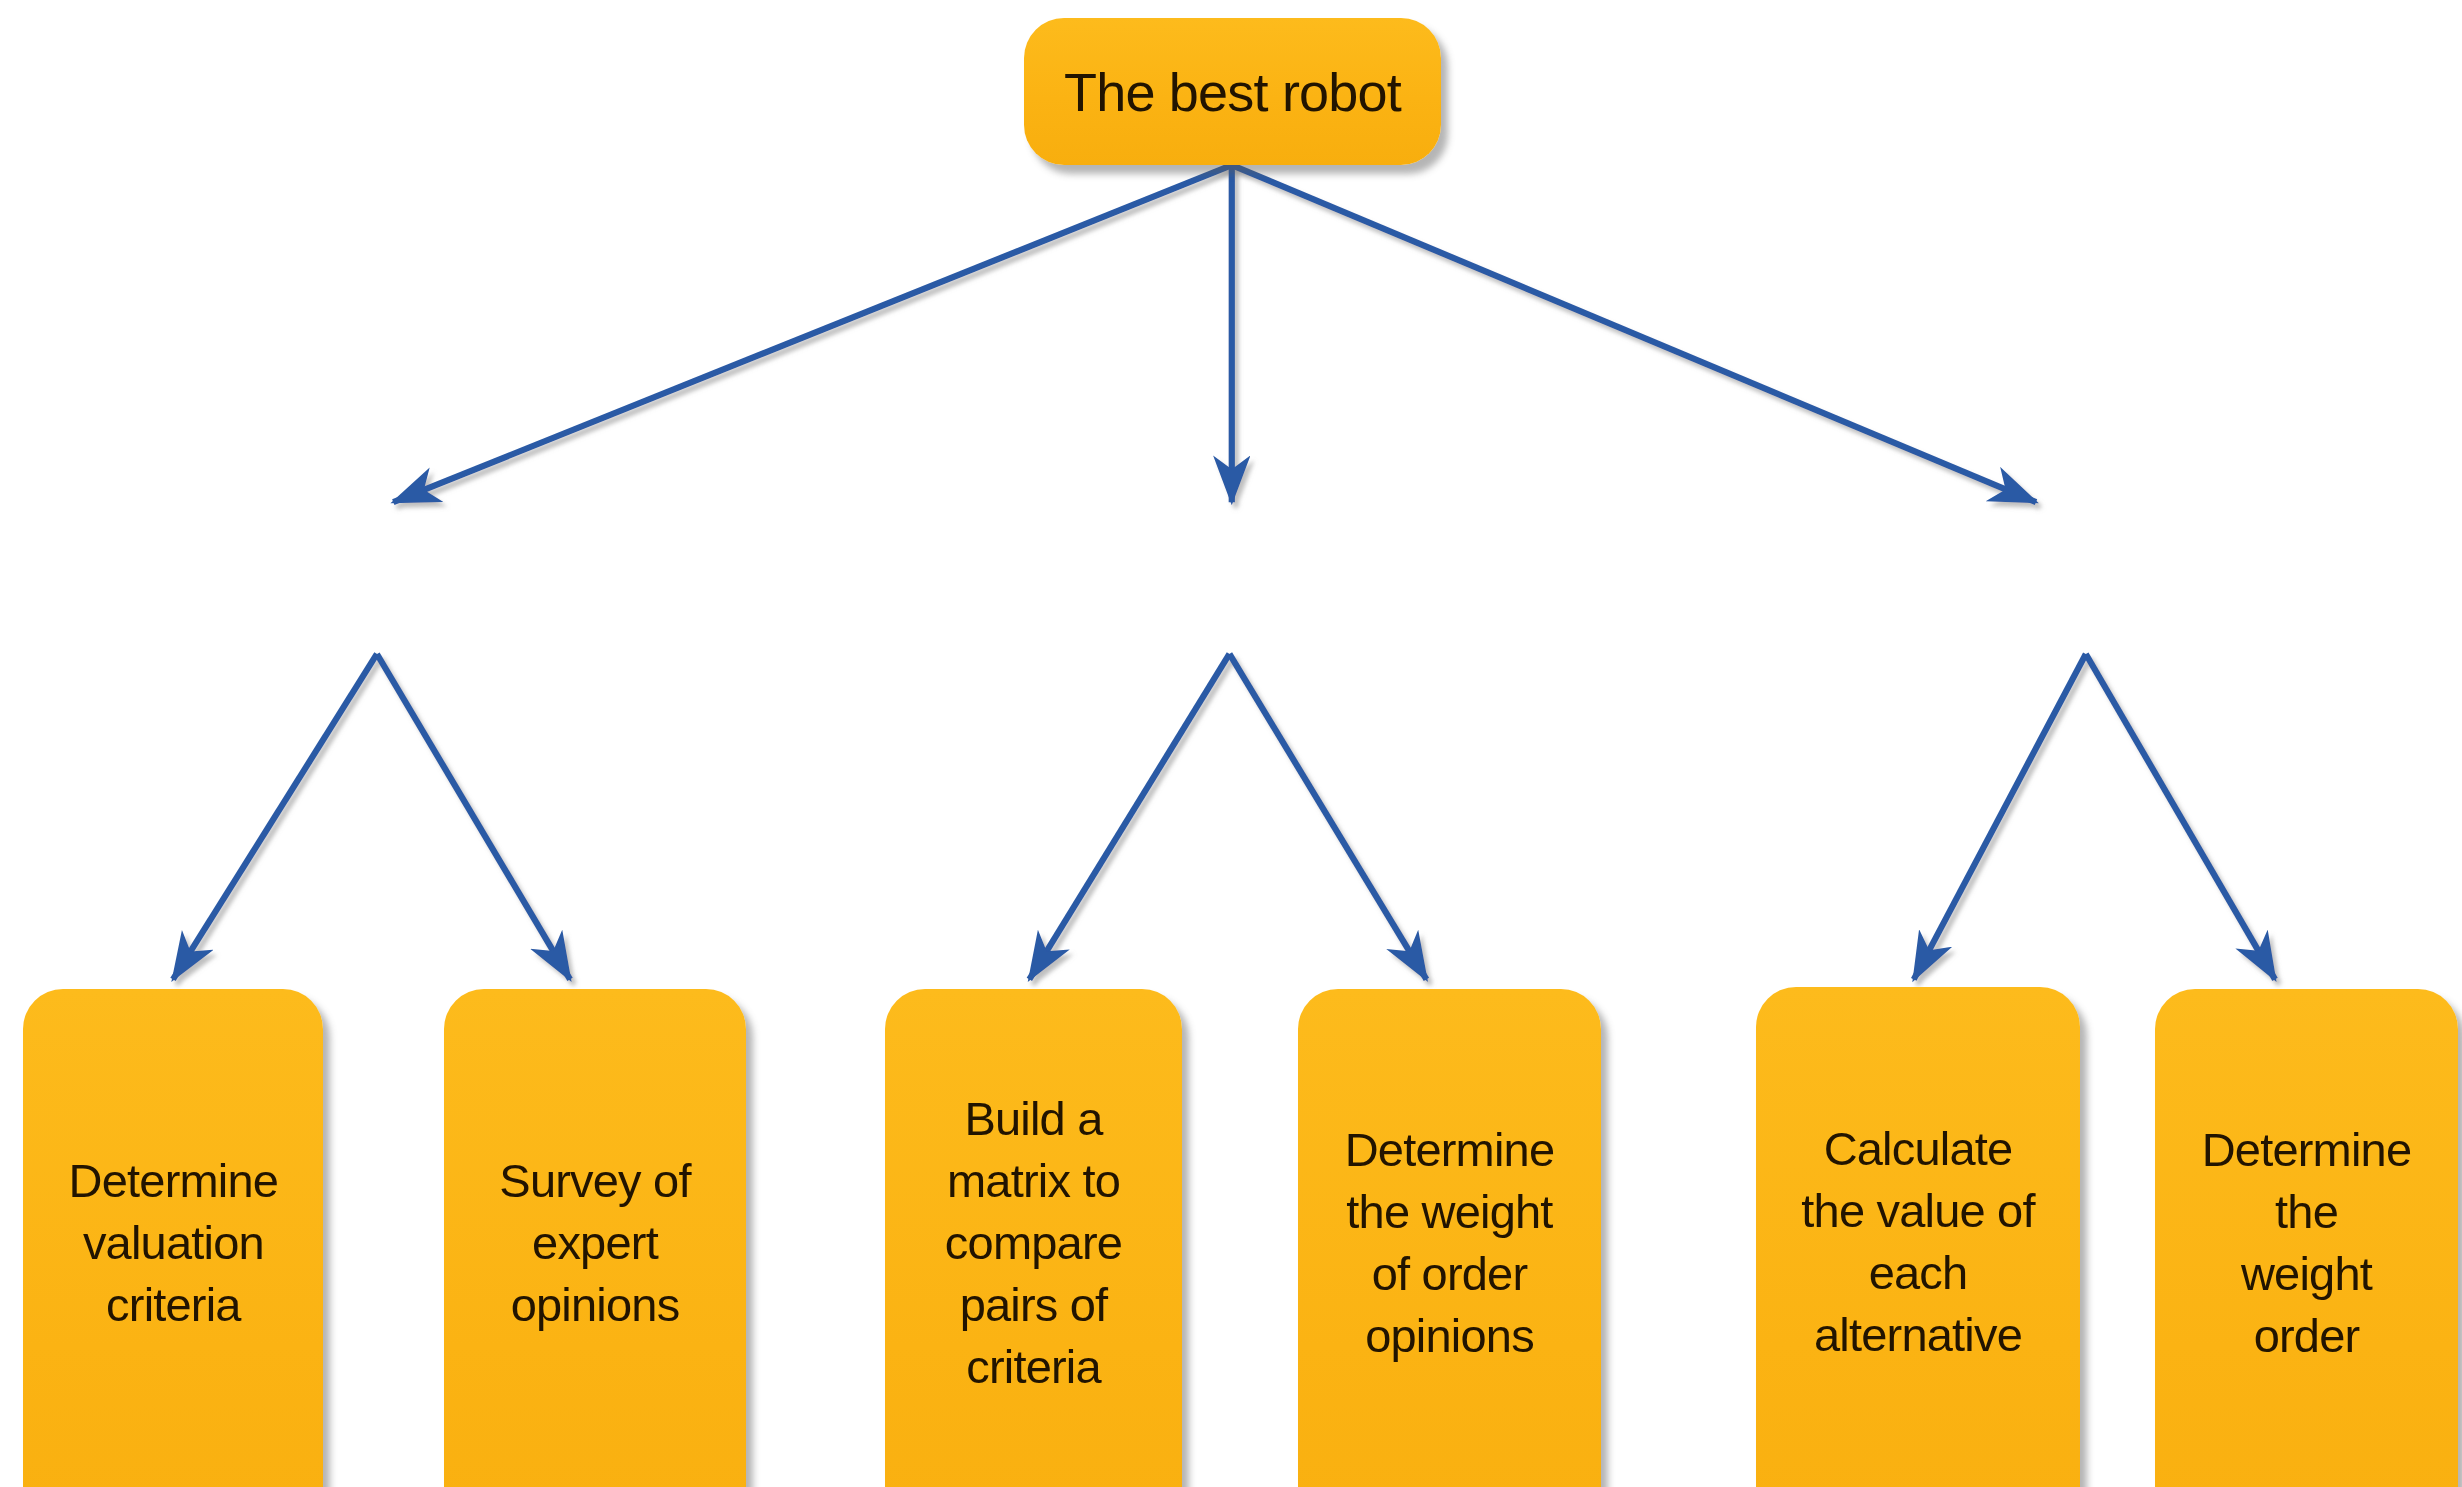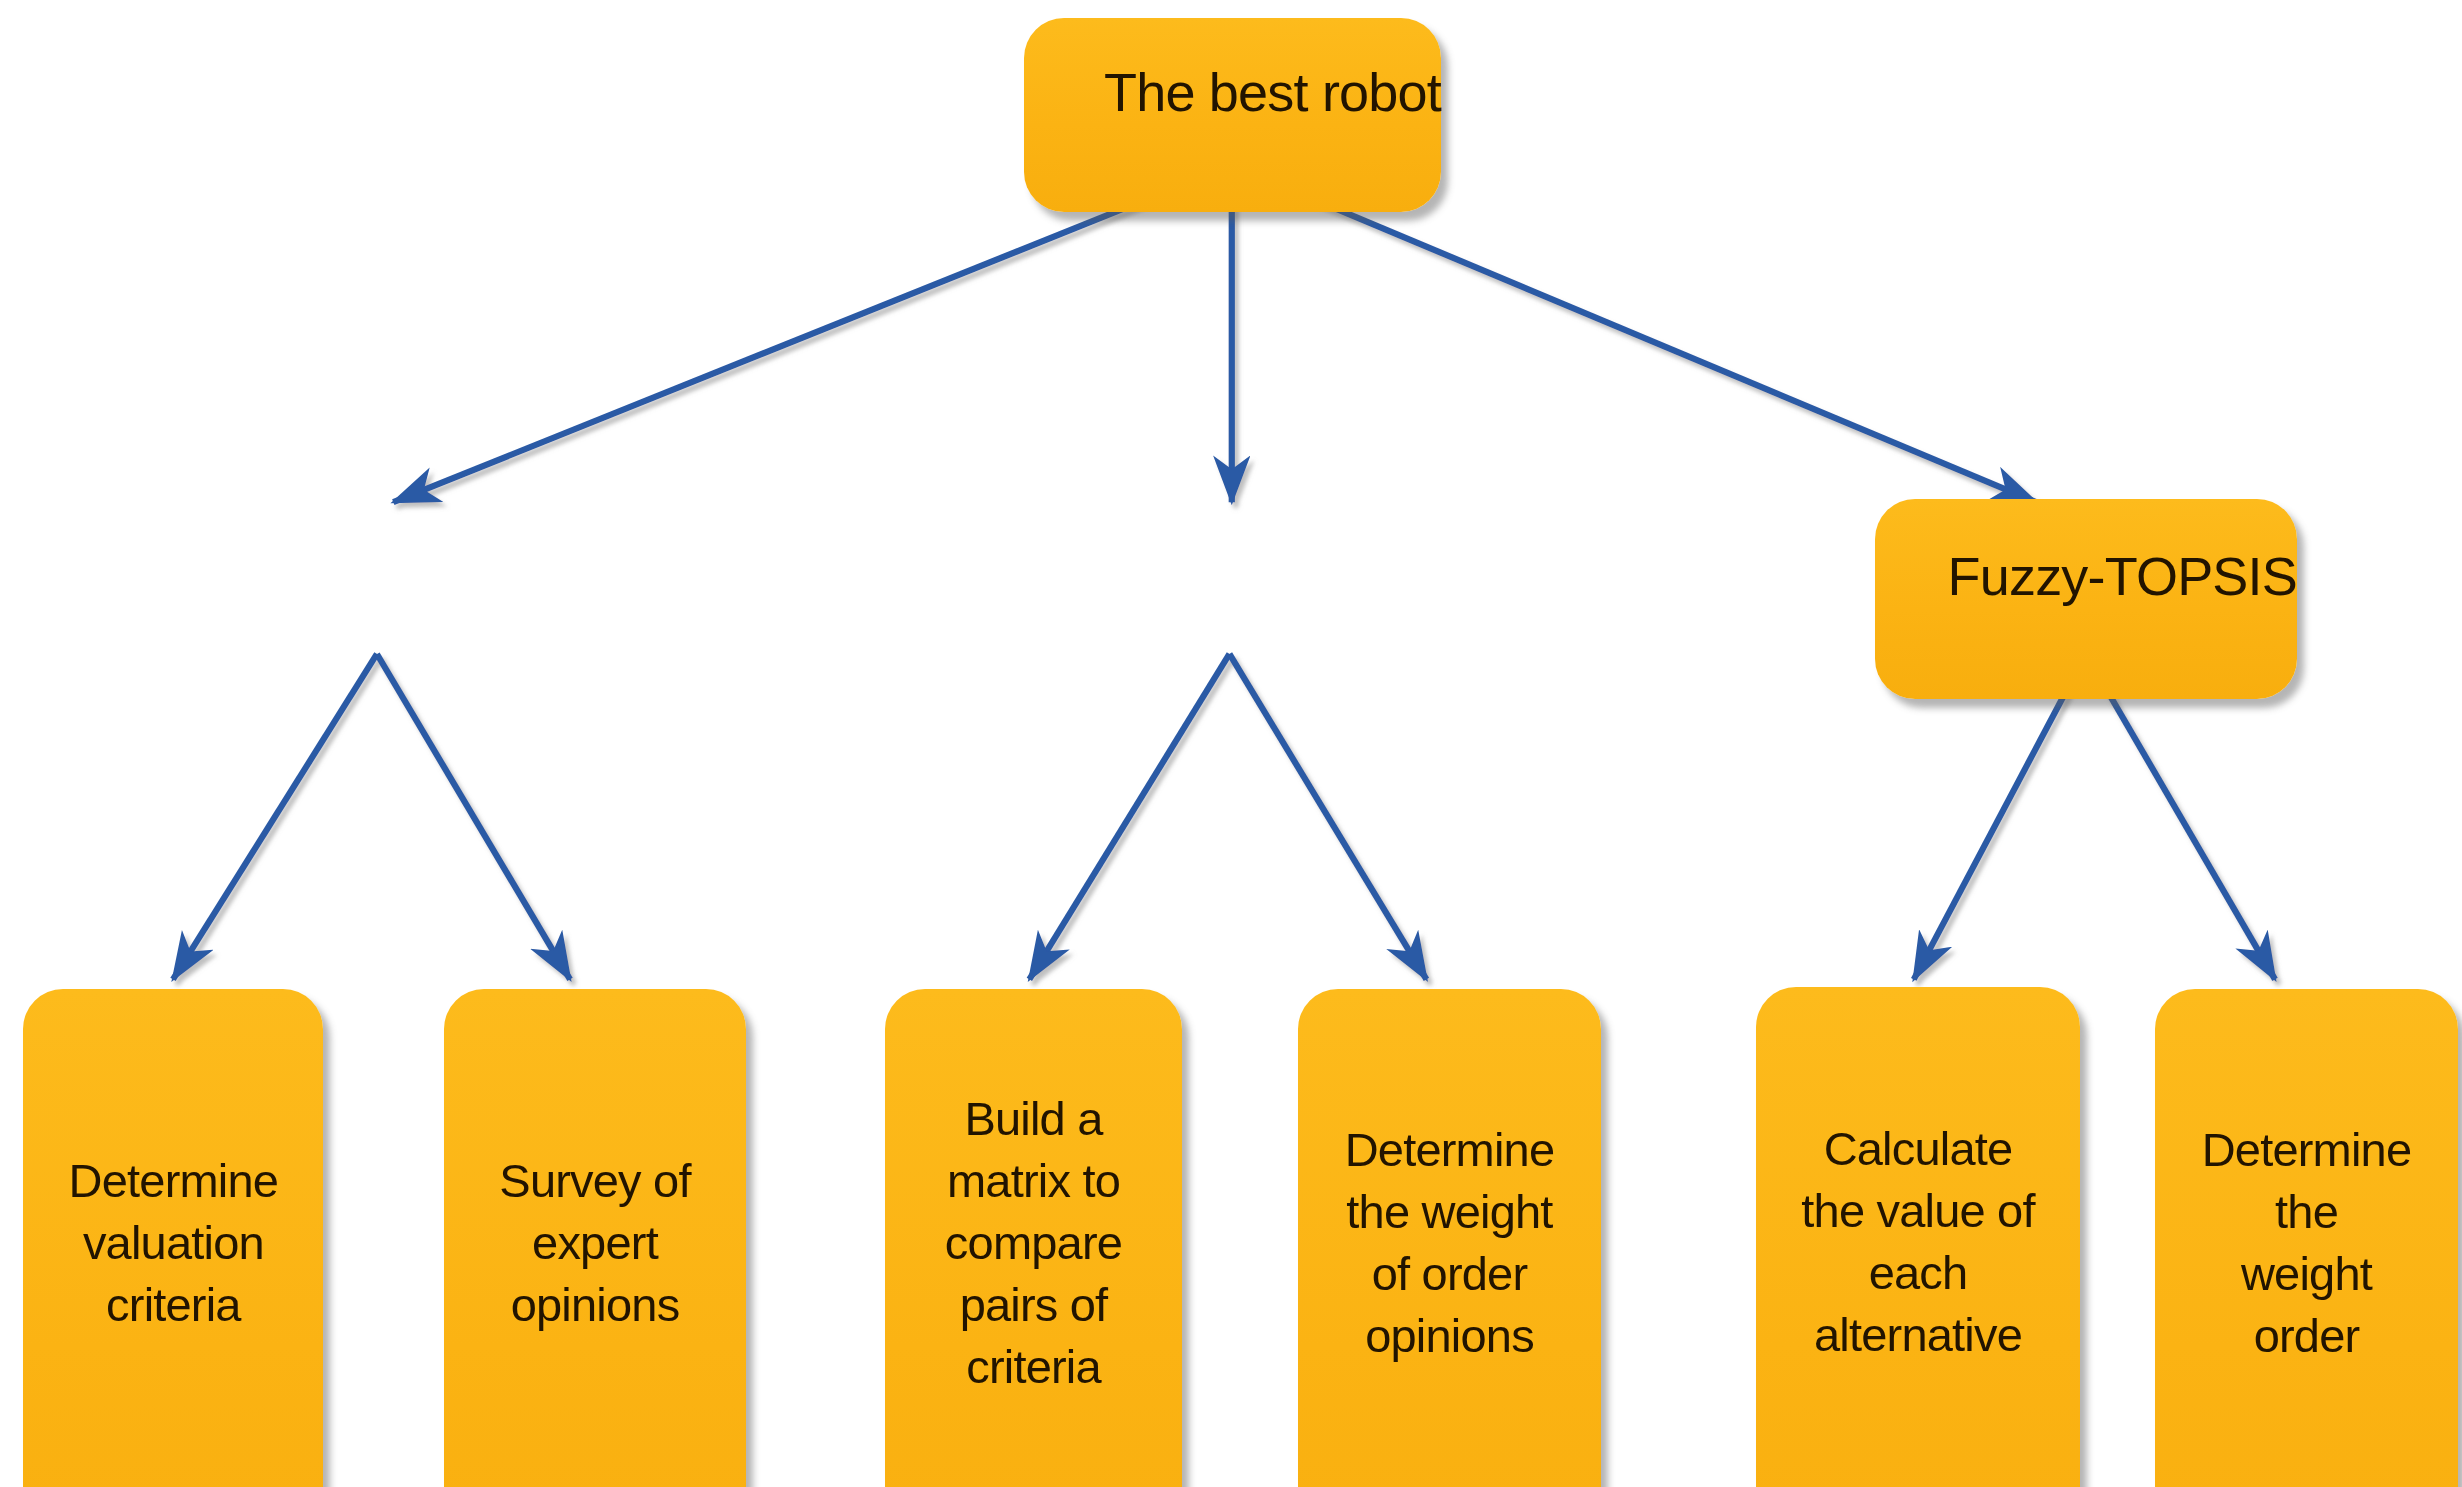--- a/index.html
+++ b/index.html
@@ -15,21 +15,21 @@
     position:absolute;
     background:linear-gradient(180deg,#fdbb1c 0%,#fbb313 55%,#f8ae0e 100%);
     border-radius:40px;
     box-shadow:7px 8.6px 7.8px rgba(90,90,90,0.45);
     display:flex;flex-direction:column;
     align-items:center;justify-content:center;
     text-align:center;
     color:#221400;
     letter-spacing:-0.8px;
   }
-  .lvl{font-size:54px;padding-bottom:47px;align-items:flex-end;}
+  .lvl{font-size:54px;}
   .leaf{font-size:47px;line-height:1.32;padding:23.4px 11px 164px 11px;}
   .leaf .line{white-space:nowrap;}
 </style>
 </head>
 <body>
 
 <div class="canvas">
 
   <svg class="arrows" viewBox="0 0 3162 1910" xmlns="http://www.w3.org/2000/svg">
     <defs>
@@ -52,23 +52,20 @@
       <line x1="2679" y1="840" x2="2922" y2="1258" marker-end="url(#ah)"></line>
     </g>
   </svg>
 
   <div class="node lvl" style="left:1024px;top:18px;width:417px;height:147px;">
     <span>The best robot</span>
   </div>
 
 
 
-  <div class="node lvl" style="left:1875px;top:499px;width:422px;height:153px;">
-    <span>Fuzzy-TOPSIS</span>
-  </div>
 
   <div class="node leaf" style="left:23.4px;top:989px;width:278px;height:461px;">
     <div class="line">Determine</div>
     <div class="line">valuation</div>
     <div class="line">criteria</div>
   </div>
 
   <div class="node leaf" style="left:444px;top:989px;width:280px;height:461px;">
     <div class="line">Survey of</div>
     <div class="line">expert</div>

